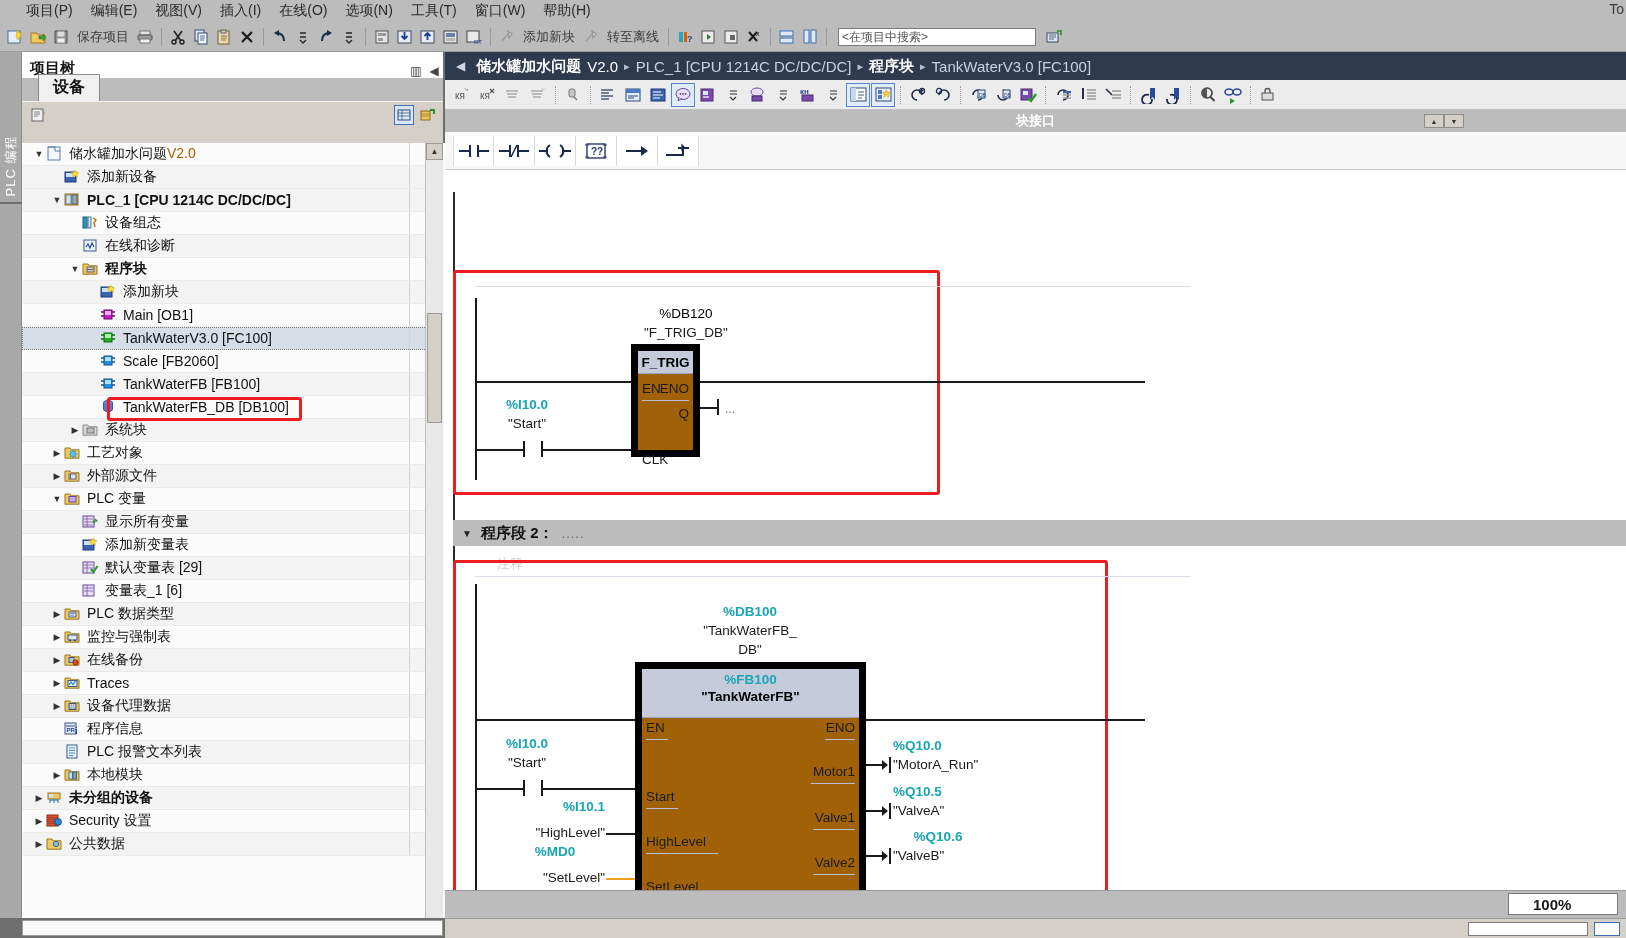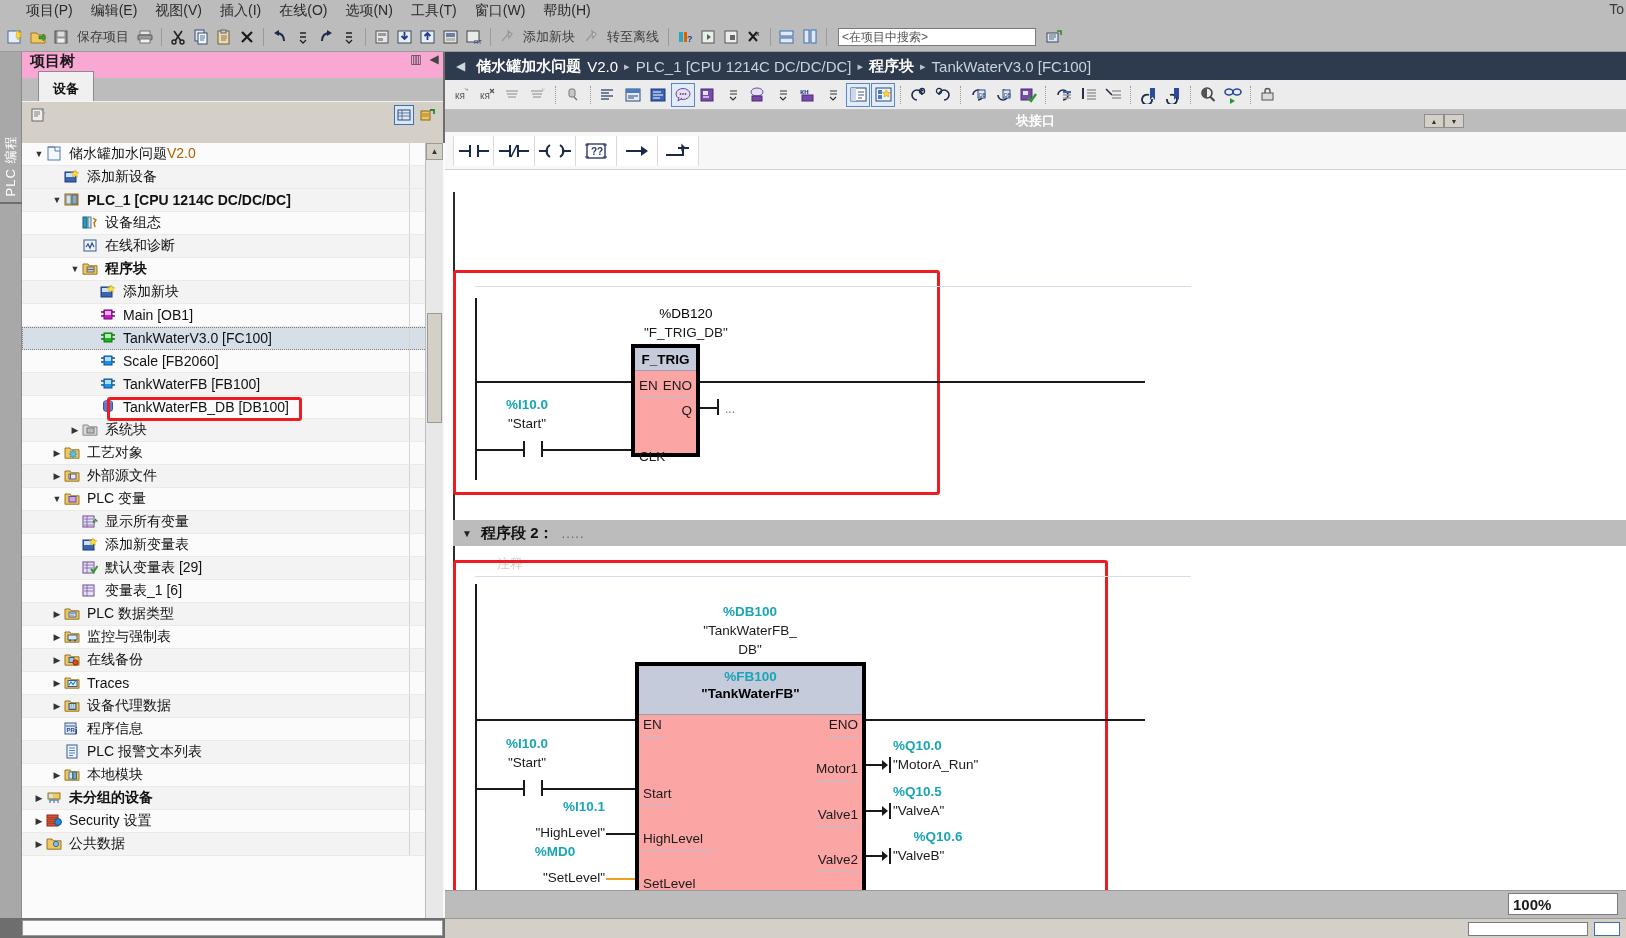--- a/index.html
+++ b/index.html
@@ -49,29 +49,29 @@
     transform: rotate(-90deg);
     color: #fff; font-size: 13px; text-align: center; letter-spacing: 1px;
   }
 
   
   .tree-panel {
     position: absolute; left: 22px; top: 52px; width: 423px; height: 886px;
     background: #d4d0c8; border-right: 2px solid #6e6e6e;
   }
   .tree-title {
-    height: 26px; background: #f9a8d4; display: flex; align-items: flex-start;
+    height: 26px; background: #ffffff; display: flex; align-items: flex-end;
     padding-left: 8px; font-size: 15px; font-weight: bold; color: #1a1a1a;
   }
   .tree-title .spacer { flex: 1; }
   .tree-title .tgl { width: 18px; text-align: center; color: #444; font-size: 12px; }
   .tabrow { height: 23px; background: #bcbcbc; display: flex; align-items: flex-end; padding-left: 16px; }
   .tabrow .tab {
     background: #f0f0f0; border: 1px solid #8b8b8b; border-bottom: none;
-    padding: 8px 14px 3px 14px; font-size: 13px; font-weight: bold; color: #111;
+    padding: 2px 14px 3px 14px; font-size: 16px; font-weight: bold; color: #111;
   }
   .treetools {
     height: 26px; background: #d4d0c8; border-top: 1px solid #f3f3f3;
     display: flex; align-items: center; padding: 0 6px; gap: 3px;
   }
   .treetools .spacer { flex: 1; }
   .tt { width: 20px; height: 20px; display: flex; align-items: center; justify-content: center; }
   .tt.sel { border: 1px solid #3c6fb5; background: #dbe7f5; }
   .treegap { height: 16px; background: #d4d0c8; }
 
@@ -155,21 +155,21 @@
   .nethdr .tri { width: 28px; text-align: center; font-size: 10px; color: #222; }
   .nethdr .dots { color: #666; font-weight: normal; font-size: 13px; margin-left: 8px; letter-spacing: 1px; }
   .netcomment { position: absolute; font-size: 13px; color: #cfcfcf; }
 
   .redbox { position: absolute; border: 3px solid #ee1c20; border-radius: 3px; pointer-events: none; }
 
   .rail { position: absolute; width: 2px; background: #1a1a1a; }
   .wire-h { position: absolute; height: 2px; background: #1a1a1a; }
   .wire-o { position: absolute; height: 2px; background: #f0a020; }
 
-  .fbbox { position: absolute; background: #fca5a5; border: 4px solid #000000; }
+  .fbbox { position: absolute; background: #a16207; border: 7px solid #000000; }
   .fbbox .hdr { background: #c6cbdc; border-bottom: 1px solid #9aa0b4; text-align: center; }
   .t-title { position: absolute; text-align: center; font-size: 13.5px; }
   .t-addr { color: #1aa5b5; font-weight: bold; }
   .t-name { color: #1a1a1a; }
   .pin { position: absolute; font-size: 13.5px; color: #1a1a1a; }
   .pinline { position: absolute; height: 1px; background: #b9bfcf; }
 
   .contact { position: absolute; }
   .contact .bar { position: absolute; top: 0; width: 2px; height: 16px; background: #1a1a1a; }
 
@@ -177,21 +177,21 @@
               border-top: 5px solid transparent; border-bottom: 5px solid transparent; }
 
   
   .statusbar {
     position: absolute; left: 0; bottom: 20px; width: 1181px; height: 28px;
     background: #bcbcbc; border-top: 1px solid #9a9a9a;
   }
   .zoombox {
     position: absolute; right: 8px; top: 2px; width: 110px; height: 22px;
     background: #fff; border: 1px solid #7b7b7b; display: flex; align-items: center;
-    padding-left: 4px; font-size: 15px; font-weight: bold; color: #1a1a1a;
+    padding-left: 24px; font-size: 15px; font-weight: bold; color: #1a1a1a;
   }
   .watermark {
     position: absolute; right: 60px; bottom: 28px; font-size: 16px; color: #d9d9d9;
     letter-spacing: 0.5px; user-select: none;
   }
   .bottomstrip {
     position: absolute; left: 0; bottom: 0; width: 1181px; height: 20px;
     background: #d4d0c8; border-top: 1px solid #9a9a9a; display: flex; align-items: center;
     justify-content: flex-end; padding-right: 6px; gap: 6px;
   }

